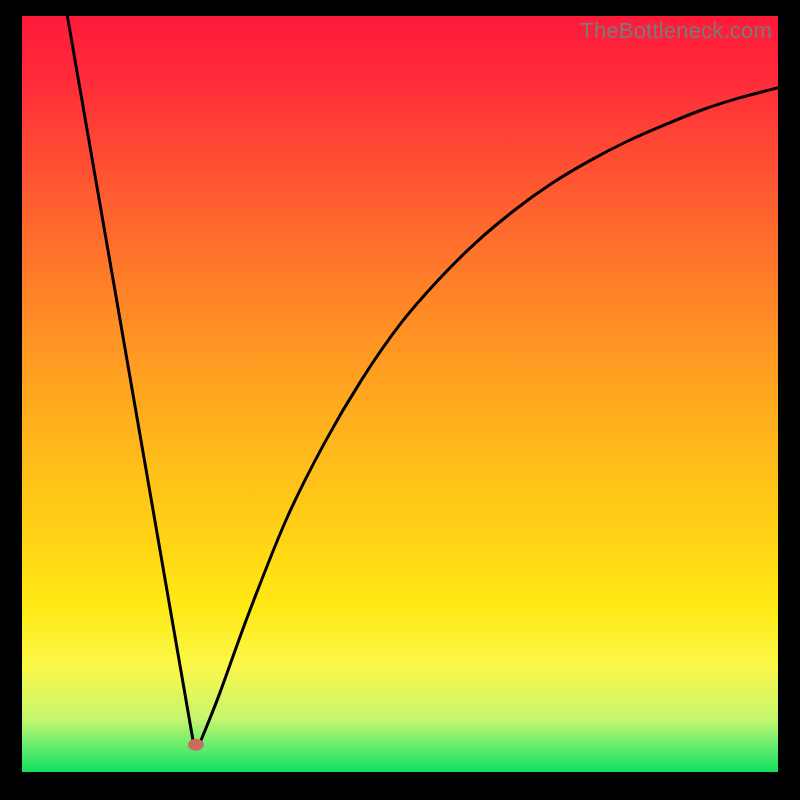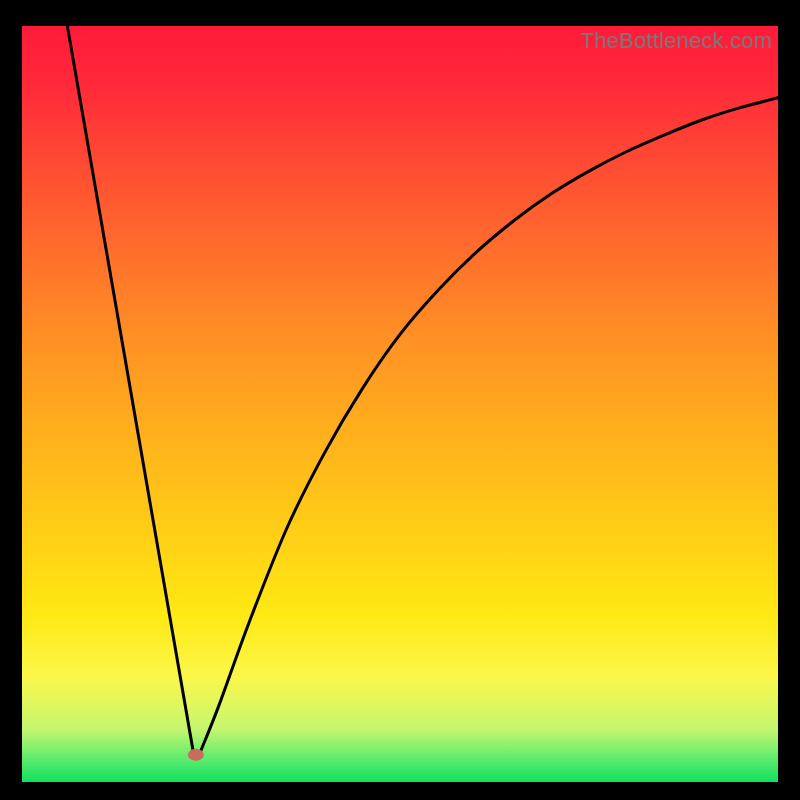--- a/index.html
+++ b/index.html
@@ -7,21 +7,21 @@
     padding: 0;
     width: 800px;
     height: 800px;
     background: #000;
     overflow: hidden;
     font-family: Arial, Helvetica, sans-serif;
   }
   .frame {
     position: absolute;
     left: 22px;
-    top: 26px;
+    top: 16px;
     width: 756px;
     height: 756px;
     background: #000;
   }
   .plot {
     position: absolute;
     left: 0;
     top: 0;
     width: 756px;
     height: 756px;

